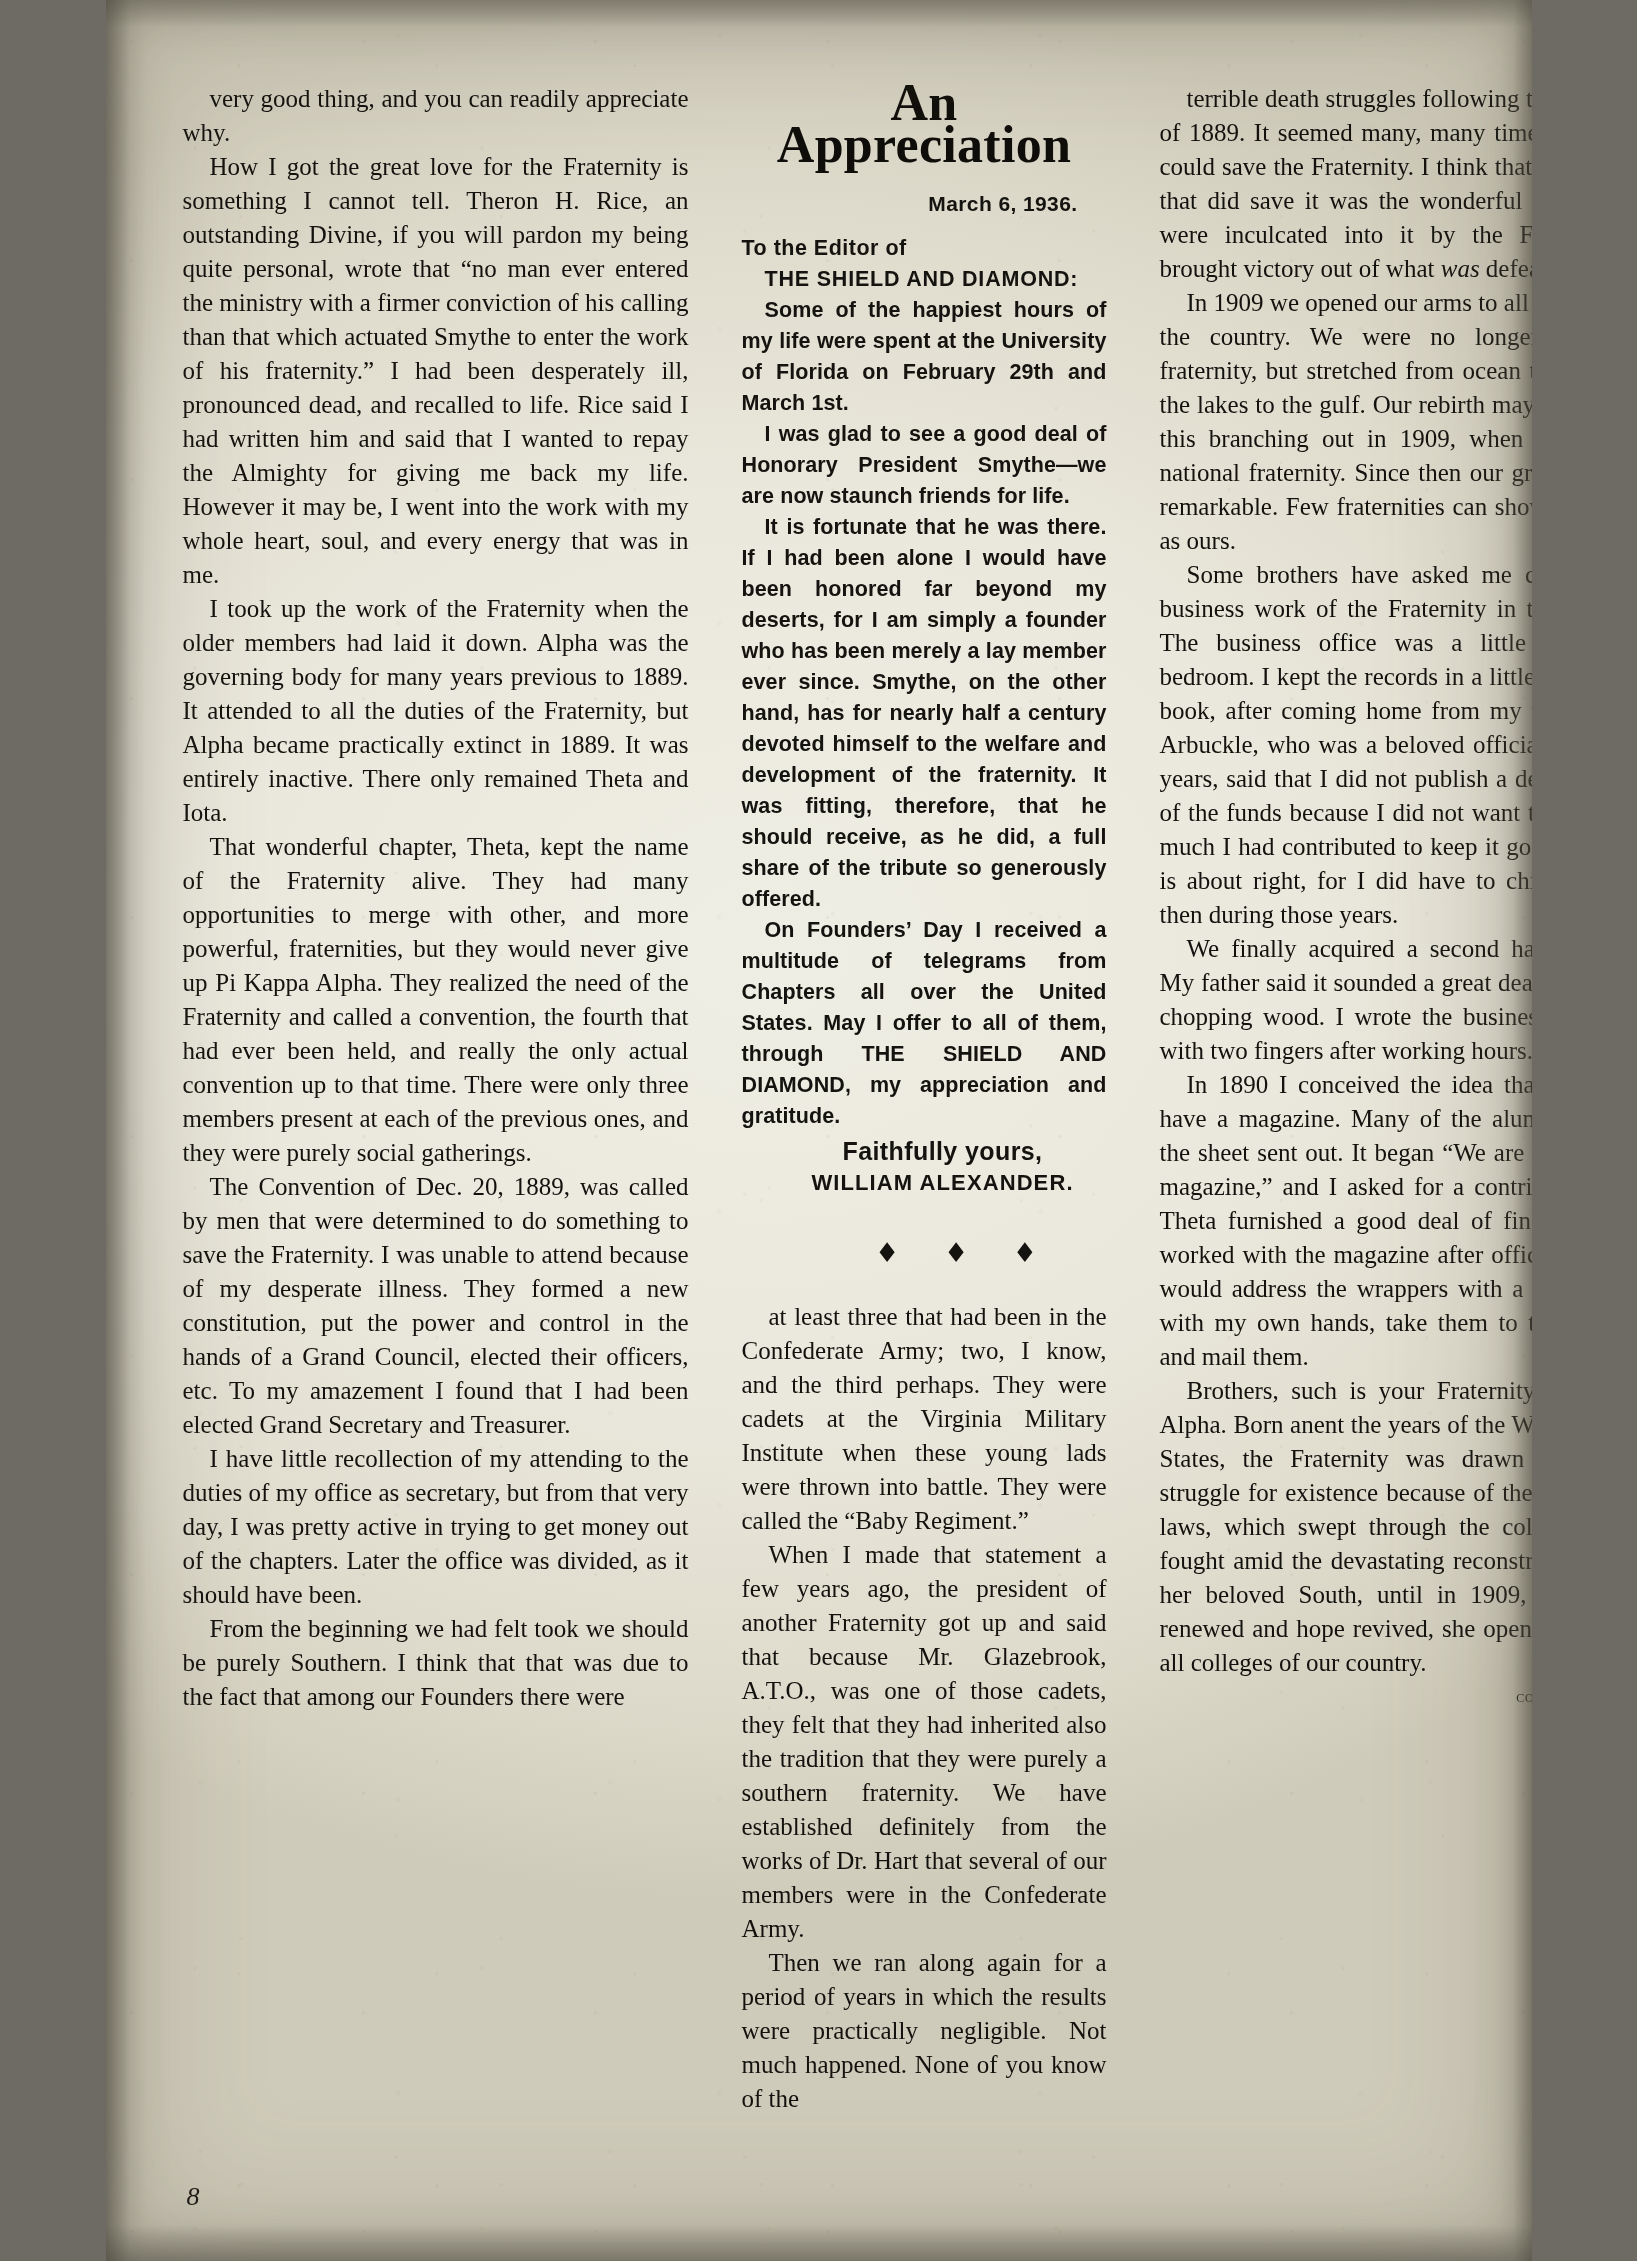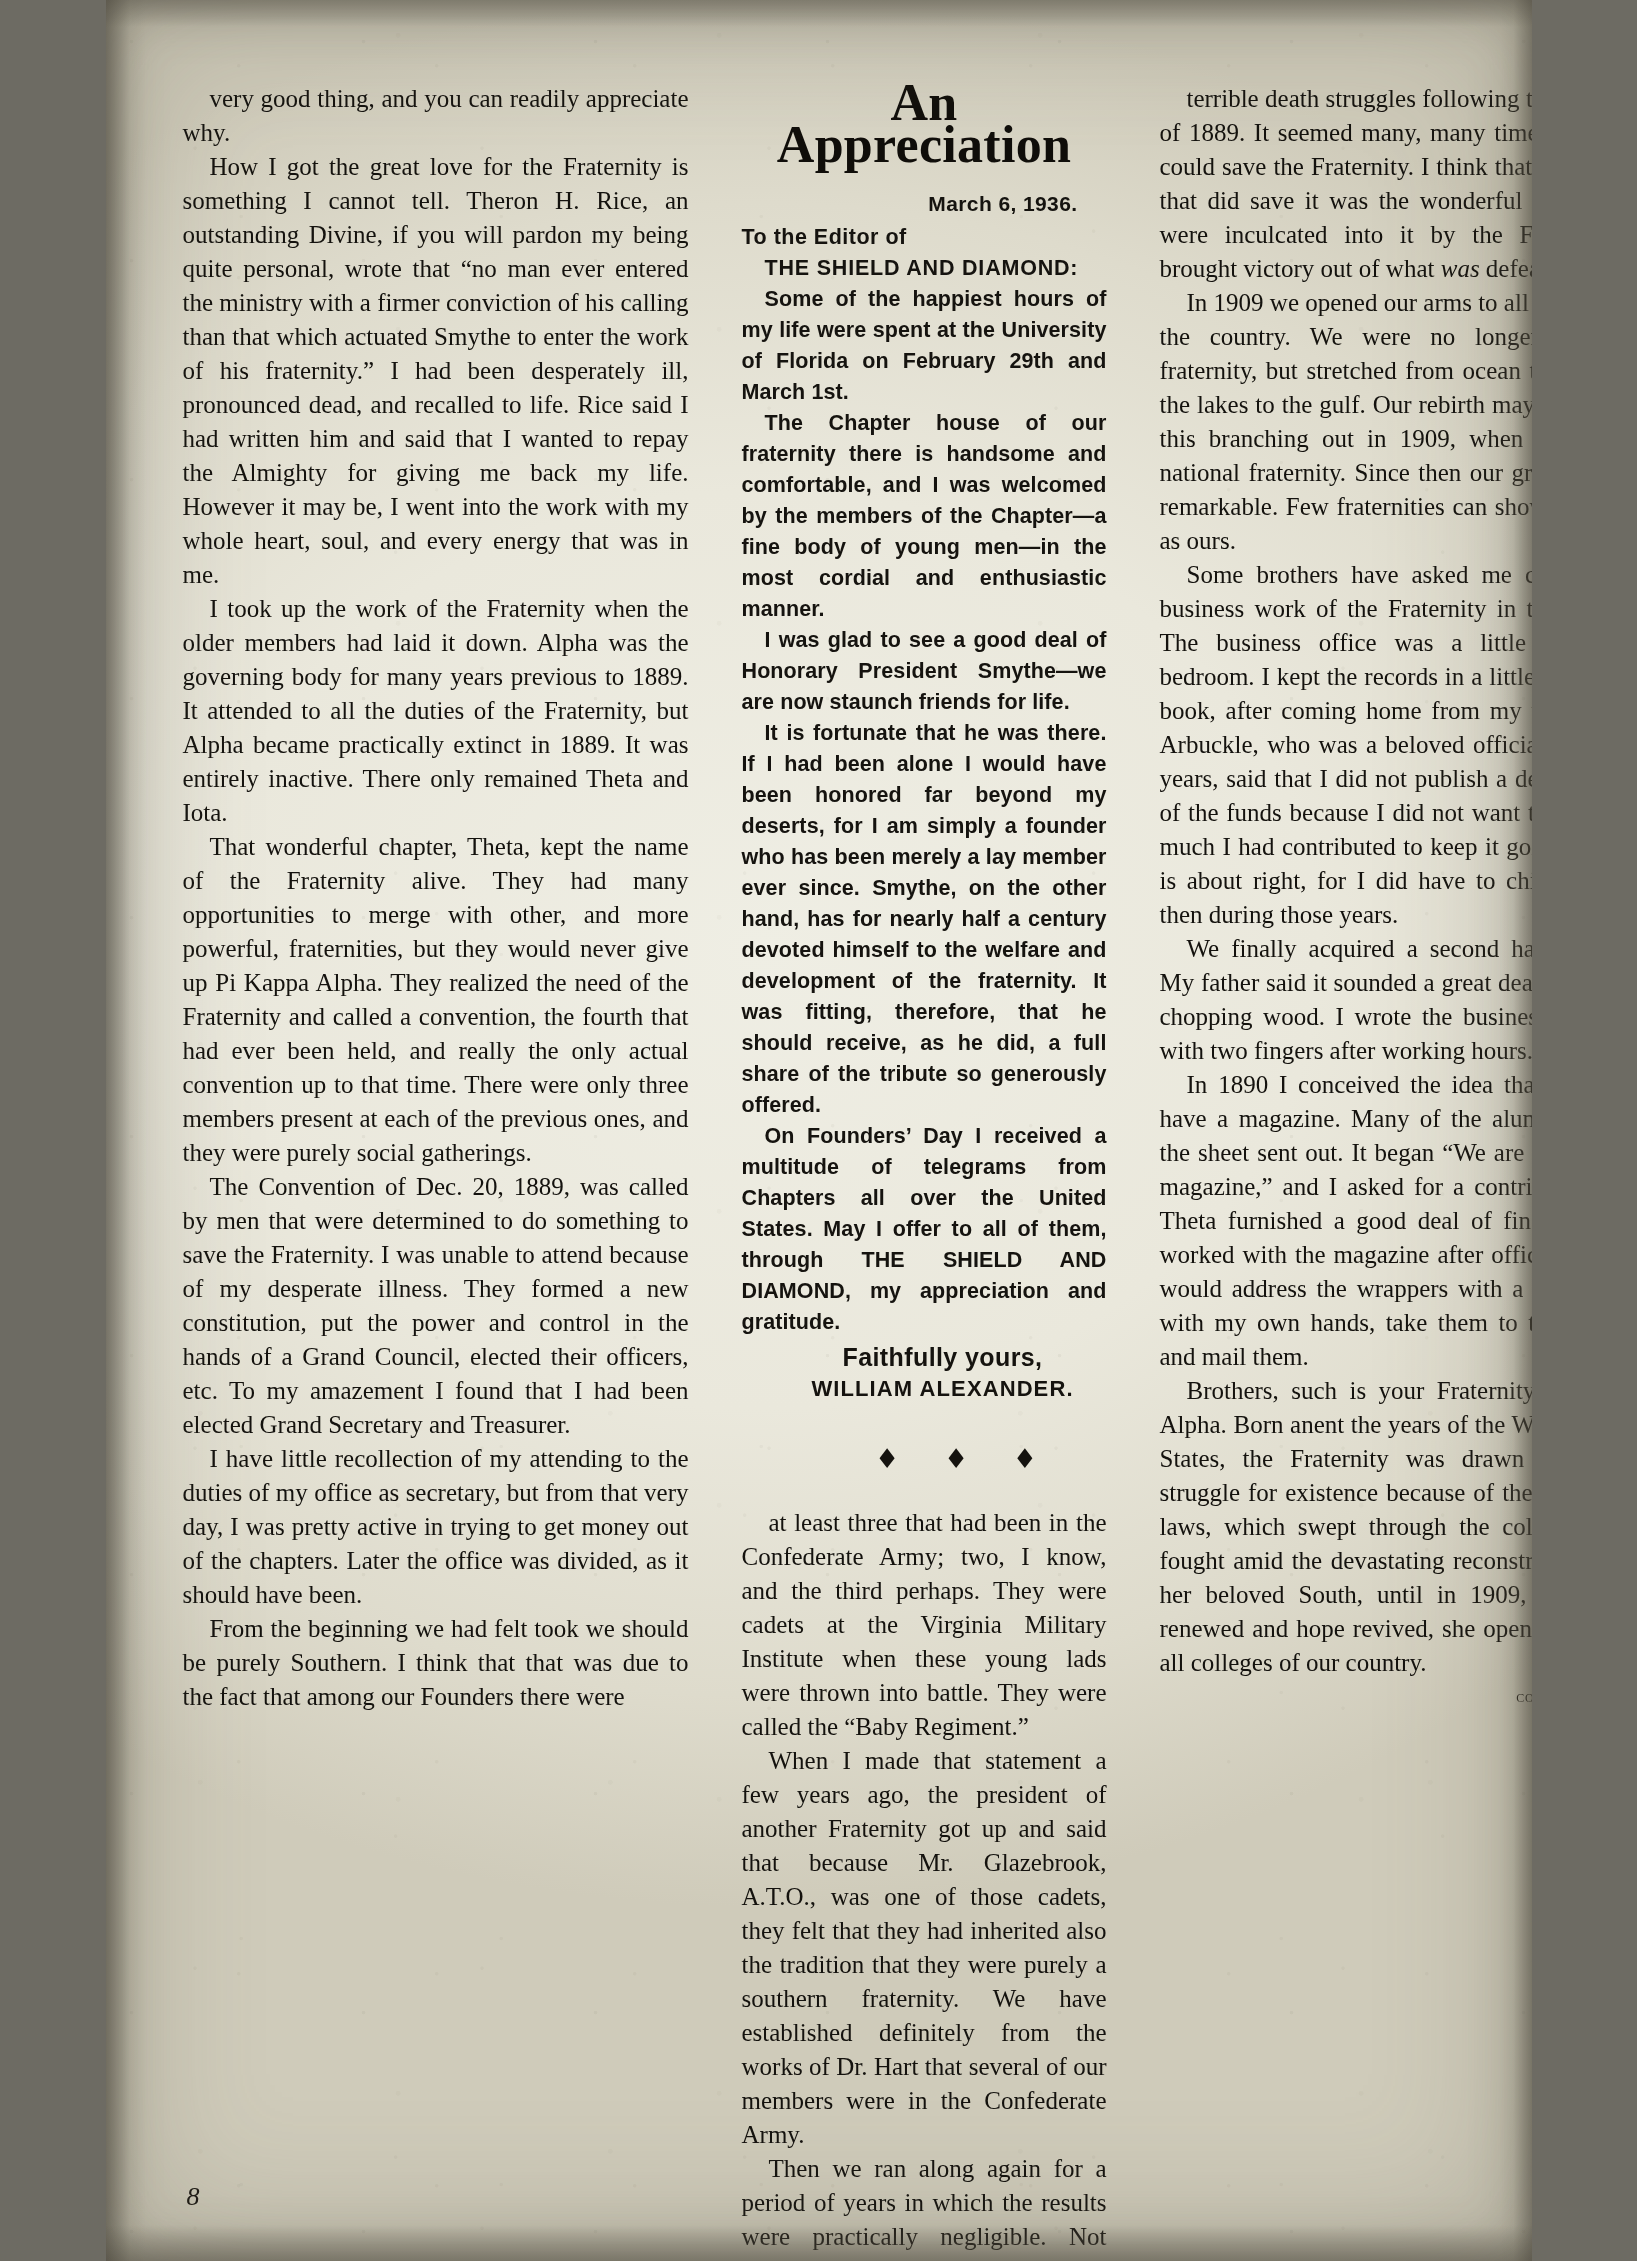--- a/index.html
+++ b/index.html
@@ -115,21 +115,21 @@
     text-indent: 23px;
   }
 
   .letter-date {
     font-family: "Liberation Sans", "DejaVu Sans", sans-serif;
     font-weight: bold;
     font-size: 21px;
     letter-spacing: 0.4px;
     text-align: right;
     padding-right: 29px;
-    margin: 0 0 6px 0;
+    margin: 0 0 17px 0;
     color: #15130f;
   }
   .letter-salutation {
     font-family: "Liberation Sans", "DejaVu Sans", sans-serif;
     font-weight: bold;
     font-size: 21.5px;
     line-height: 31px;
     letter-spacing: 0.5px;
     color: #15130f;
     margin: 0;
@@ -232,21 +232,20 @@
 
       <p class="letter-date">March 6, 1936.</p>
 
       <p class="letter-salutation">
         <span>To the Editor of</span>
         <span class="pub">THE SHIELD AND DIAMOND:</span>
       </p>
 
       <div class="gothic">
         <p>Some of the happiest hours of my life were spent at the University of Florida on February 29th and March 1st.</p>
-        <p>The Chapter house of our fraternity there is handsome and comfortable, and I was welcomed by the members of the Chapter—a fine body of young men—in the most cordial and enthusiastic manner.</p>
         <p>I was glad to see a good deal of Honorary President Smythe—we are now staunch friends for life.</p>
         <p>It is fortunate that he was there. If I had been alone I would have been honored far beyond my deserts, for I am simply a founder who has been merely a lay member ever since. Smythe, on the other hand, has for nearly half a century devoted himself to the welfare and development of the fraternity. It was fitting, therefore, that he should receive, as he did, a full share of the tribute so generously offered.</p>
         <p>On Founders’ Day I received a multitude of telegrams from Chapters all over the United States. May I offer to all of them, through THE SHIELD AND DIAMOND, my appreciation and gratitude.</p>
       </div>
 
       <p class="closing">Faithfully yours,</p>
       <p class="signature">WILLIAM ALEXANDER.</p>
 
       <div class="ornament">♦ ♦ ♦</div>
 

